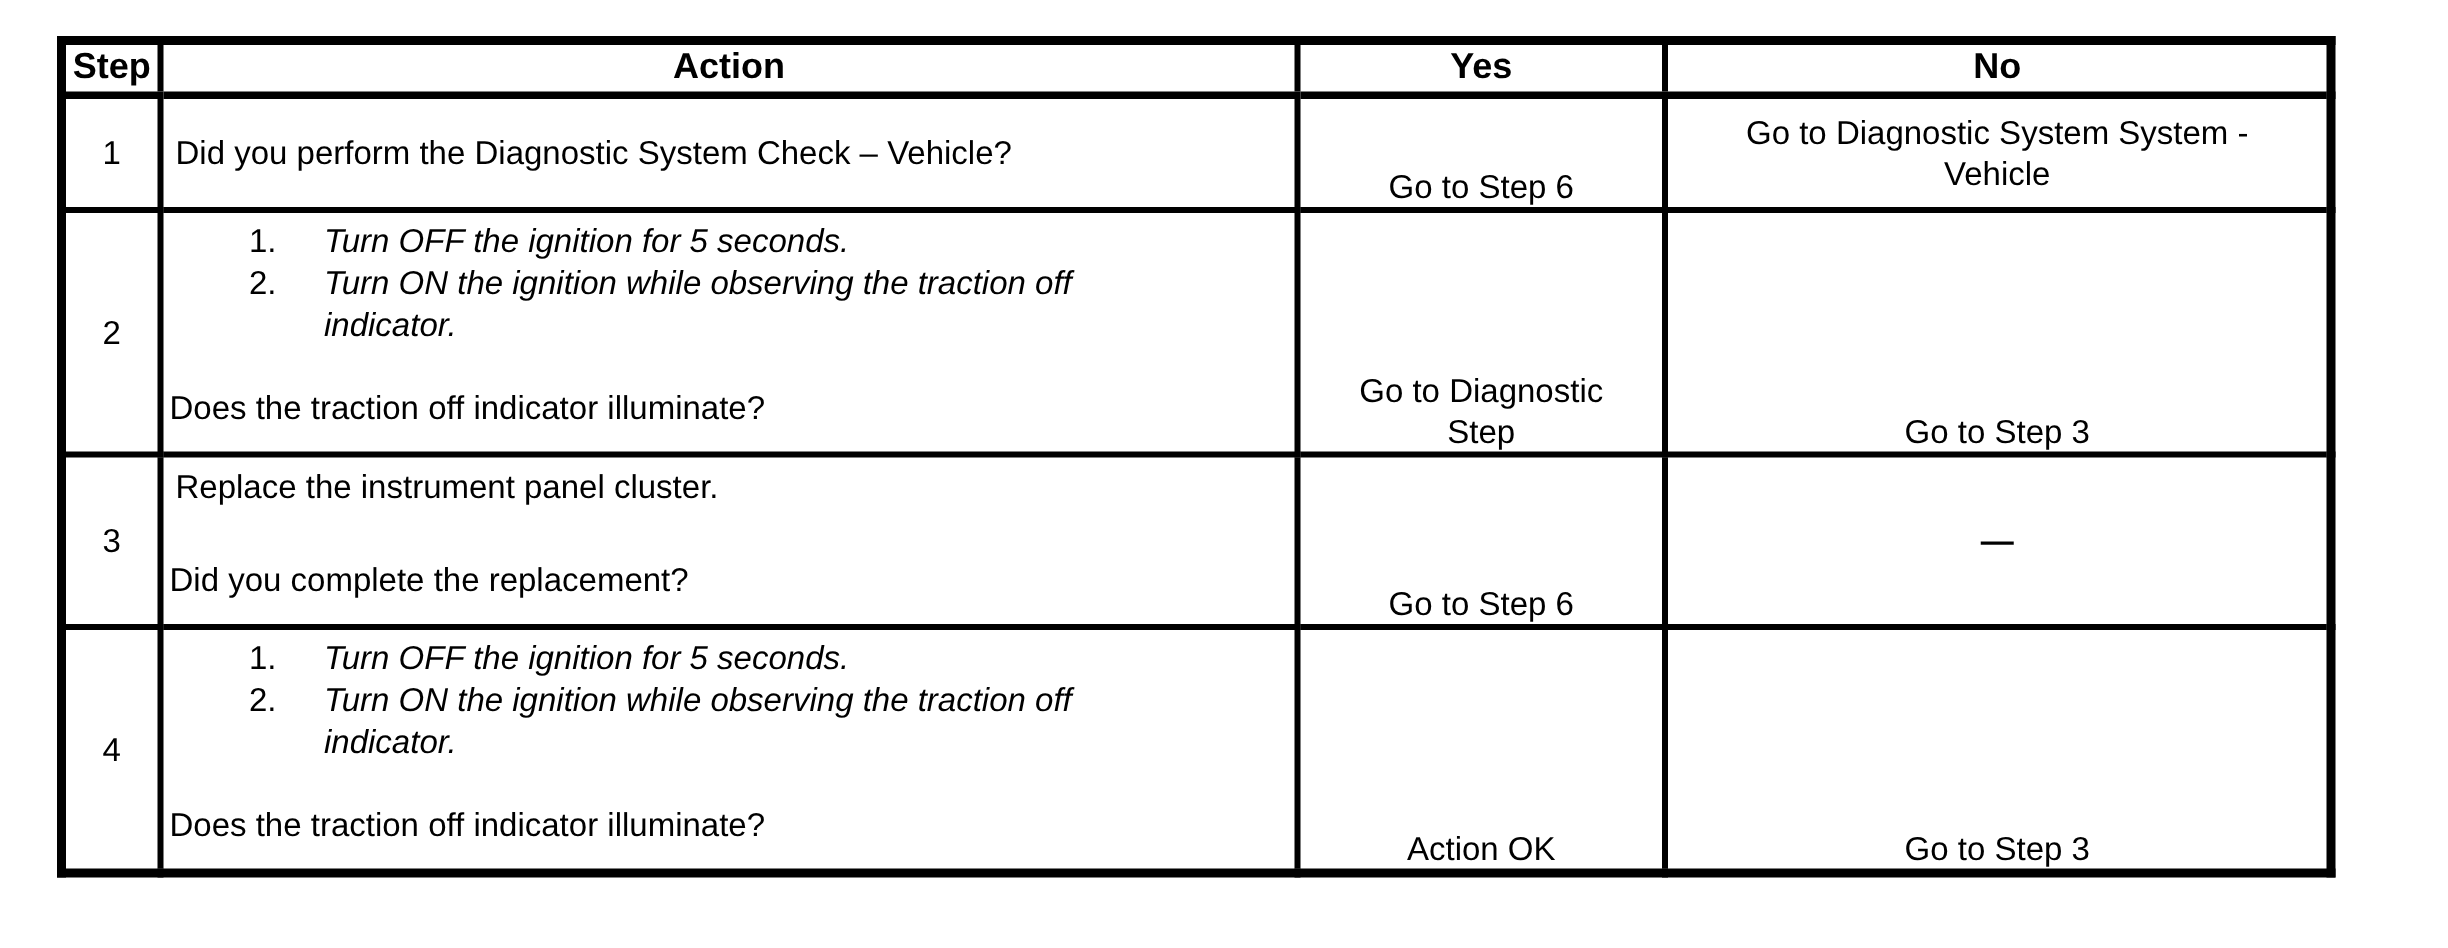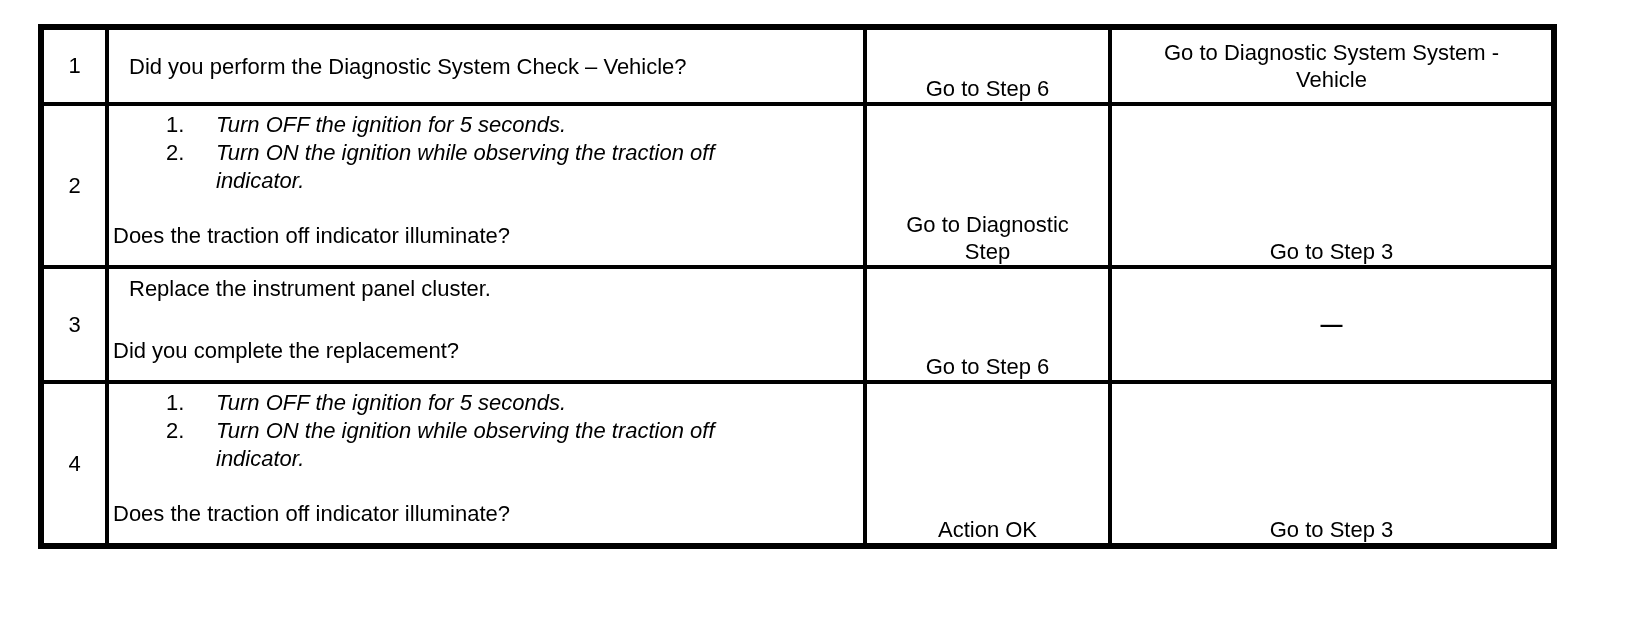--- a/index.html
+++ b/index.html
@@ -52,25 +52,25 @@
   }
   td.action-cell {
     position: relative;
     vertical-align: top;
     text-align: left;
   }
   td.action-cell.middle {
     vertical-align: middle;
   }
   .action-line {
-    padding-left: 20px;
+    padding-left: 8px;
     line-height: 27px;
   }
   .action-intro {
-    padding: 6px 0 0 20px;
+    padding: 6px 0 0 8px;
     line-height: 27px;
   }
   .olist {
     padding-top: 5px;
   }
   .oli {
     display: flex;
     line-height: 28px;
   }
   .oli .num {
@@ -117,20 +117,26 @@
 <div class="page">
   <table class="diag">
     <colgroup>
       <col style="width:66px">
       <col style="width:758px">
       <col style="width:245px">
       <col style="width:444px">
     </colgroup>
 
     <tbody>
+        <tr class="hdr">
+      <th>Step</th>
+      <th>Action</th>
+      <th>Yes</th>
+      <th>No</th>
+    </tr>
 
     <tr class="row-1">
       <td class="step-cell">1</td>
       <td class="action-cell middle">
         <div class="action-line">Did you perform the Diagnostic System Check – Vehicle?</div>
       </td>
       <td class="result-cell">
         <div>Go to Step 6</div>
       </td>
       <td class="result-cell middle">

